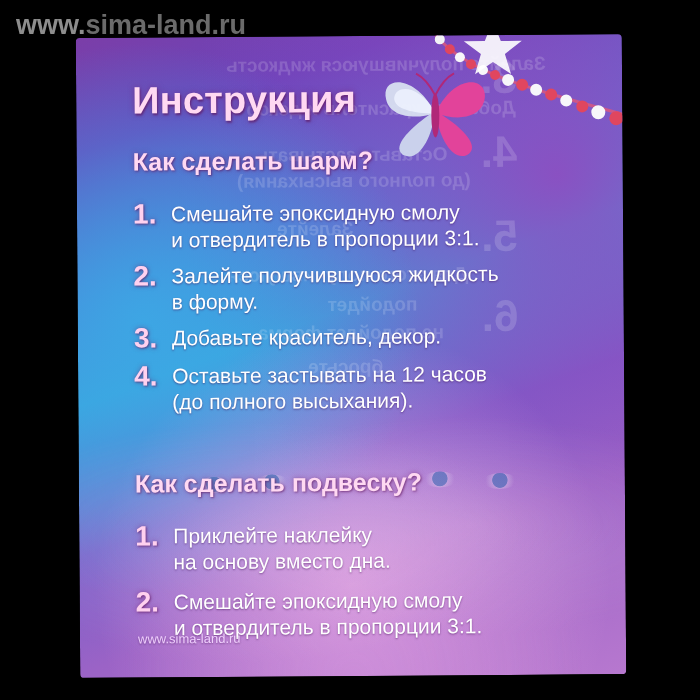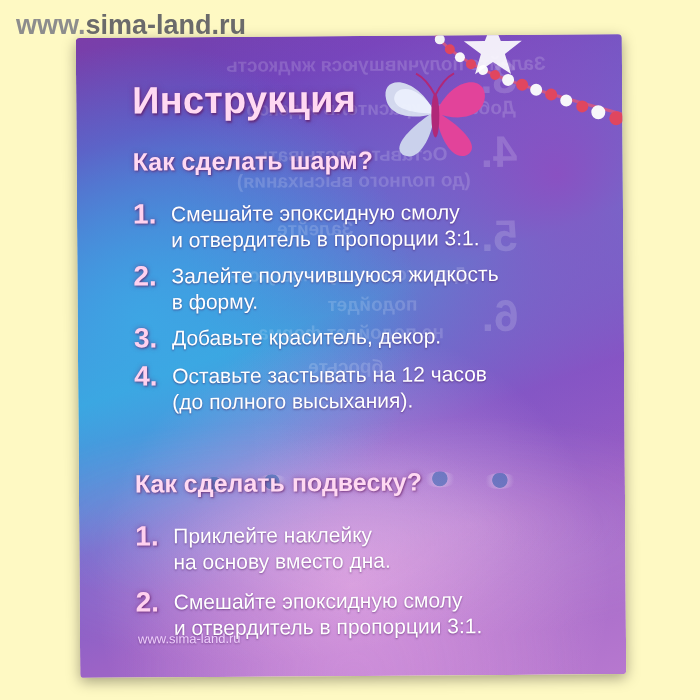--- a/index.html
+++ b/index.html
@@ -9,21 +9,21 @@
     height: 700px;
     overflow: hidden;
     background: #ffffff;
     font-family: "Liberation Sans", sans-serif;
   }
 
   #page {
     position: relative;
     width: 700px;
     height: 700px;
-    background: #fef9c3;
+    background: #000000;
   }
 
   
   .watermark {
     position: absolute;
     top: 10px;
     left: 16px;
     font-size: 27px;
     font-weight: bold;
     color: #6b6b6b;

